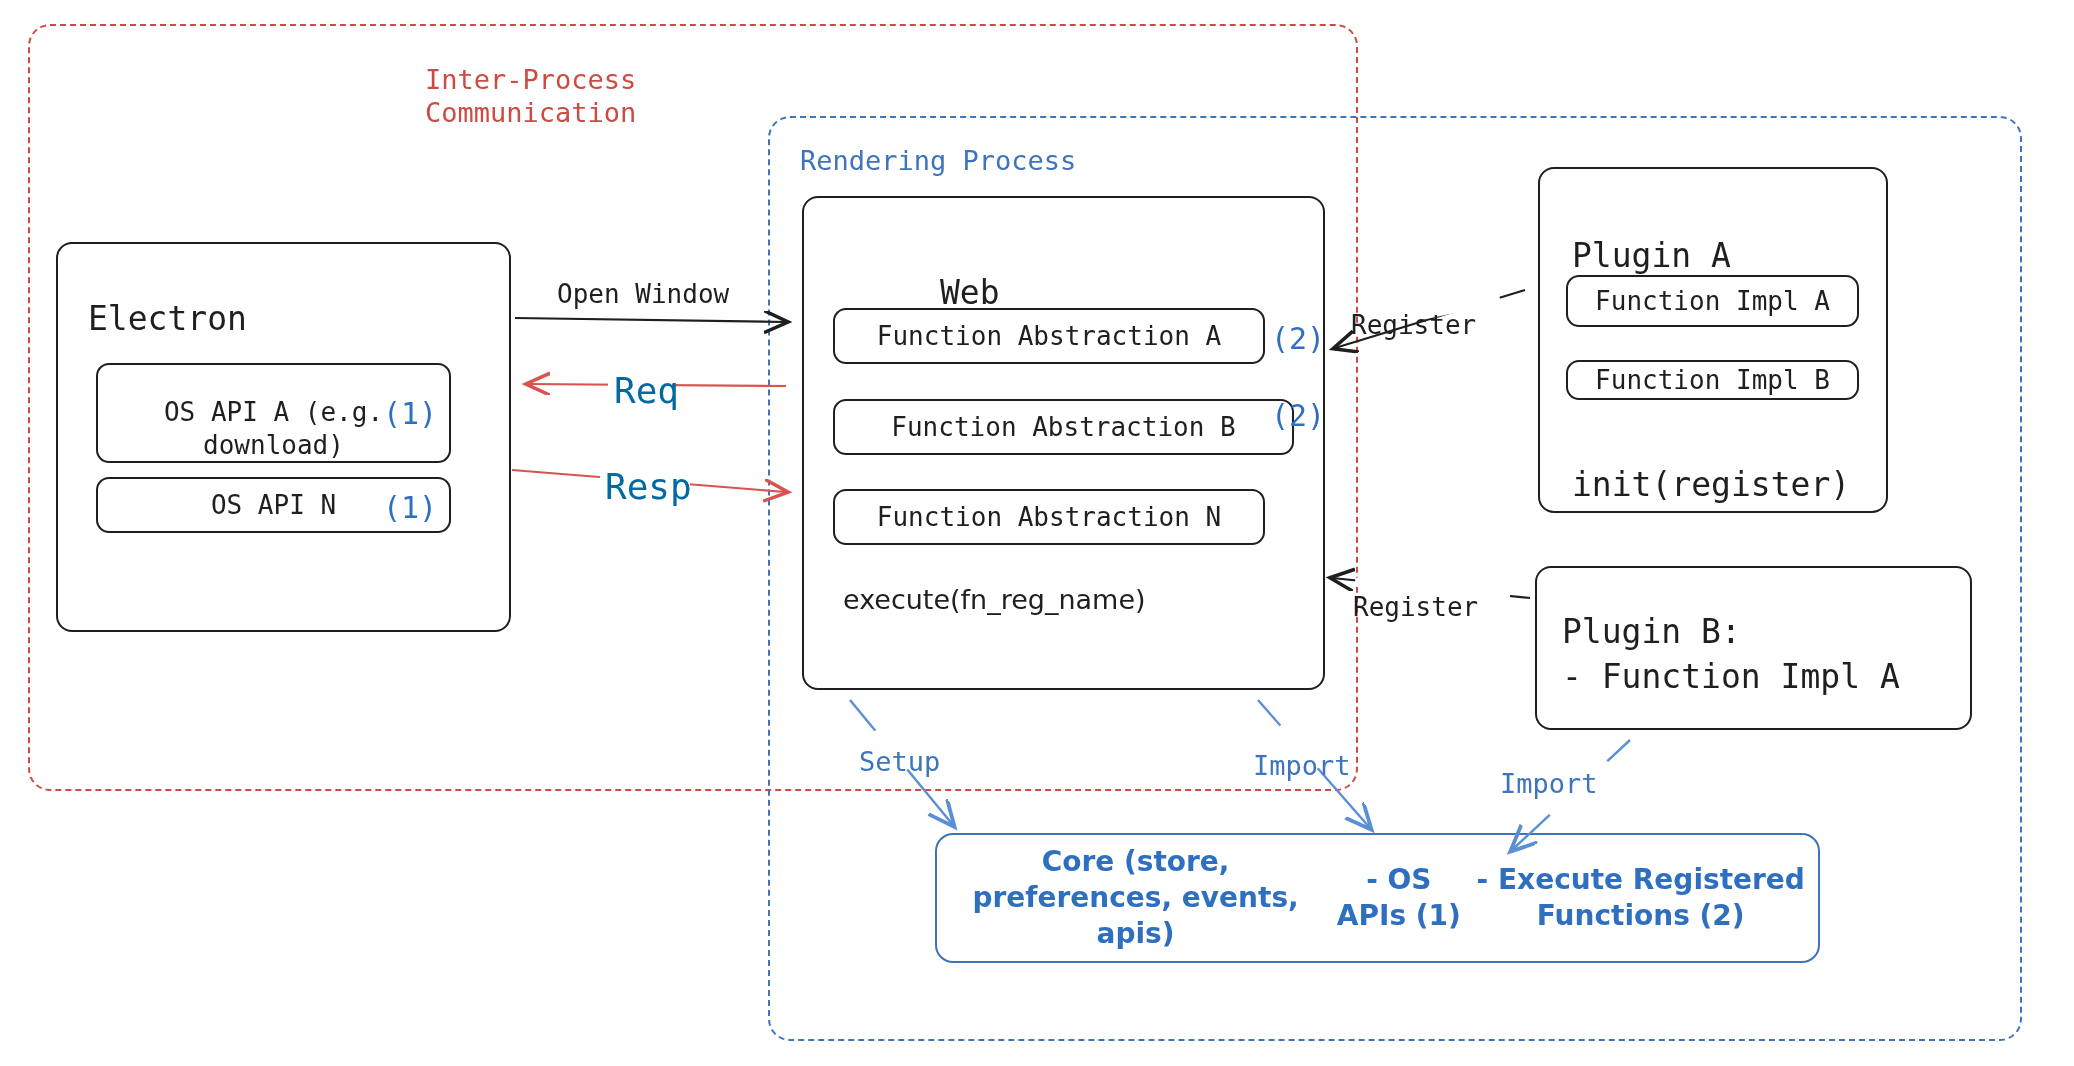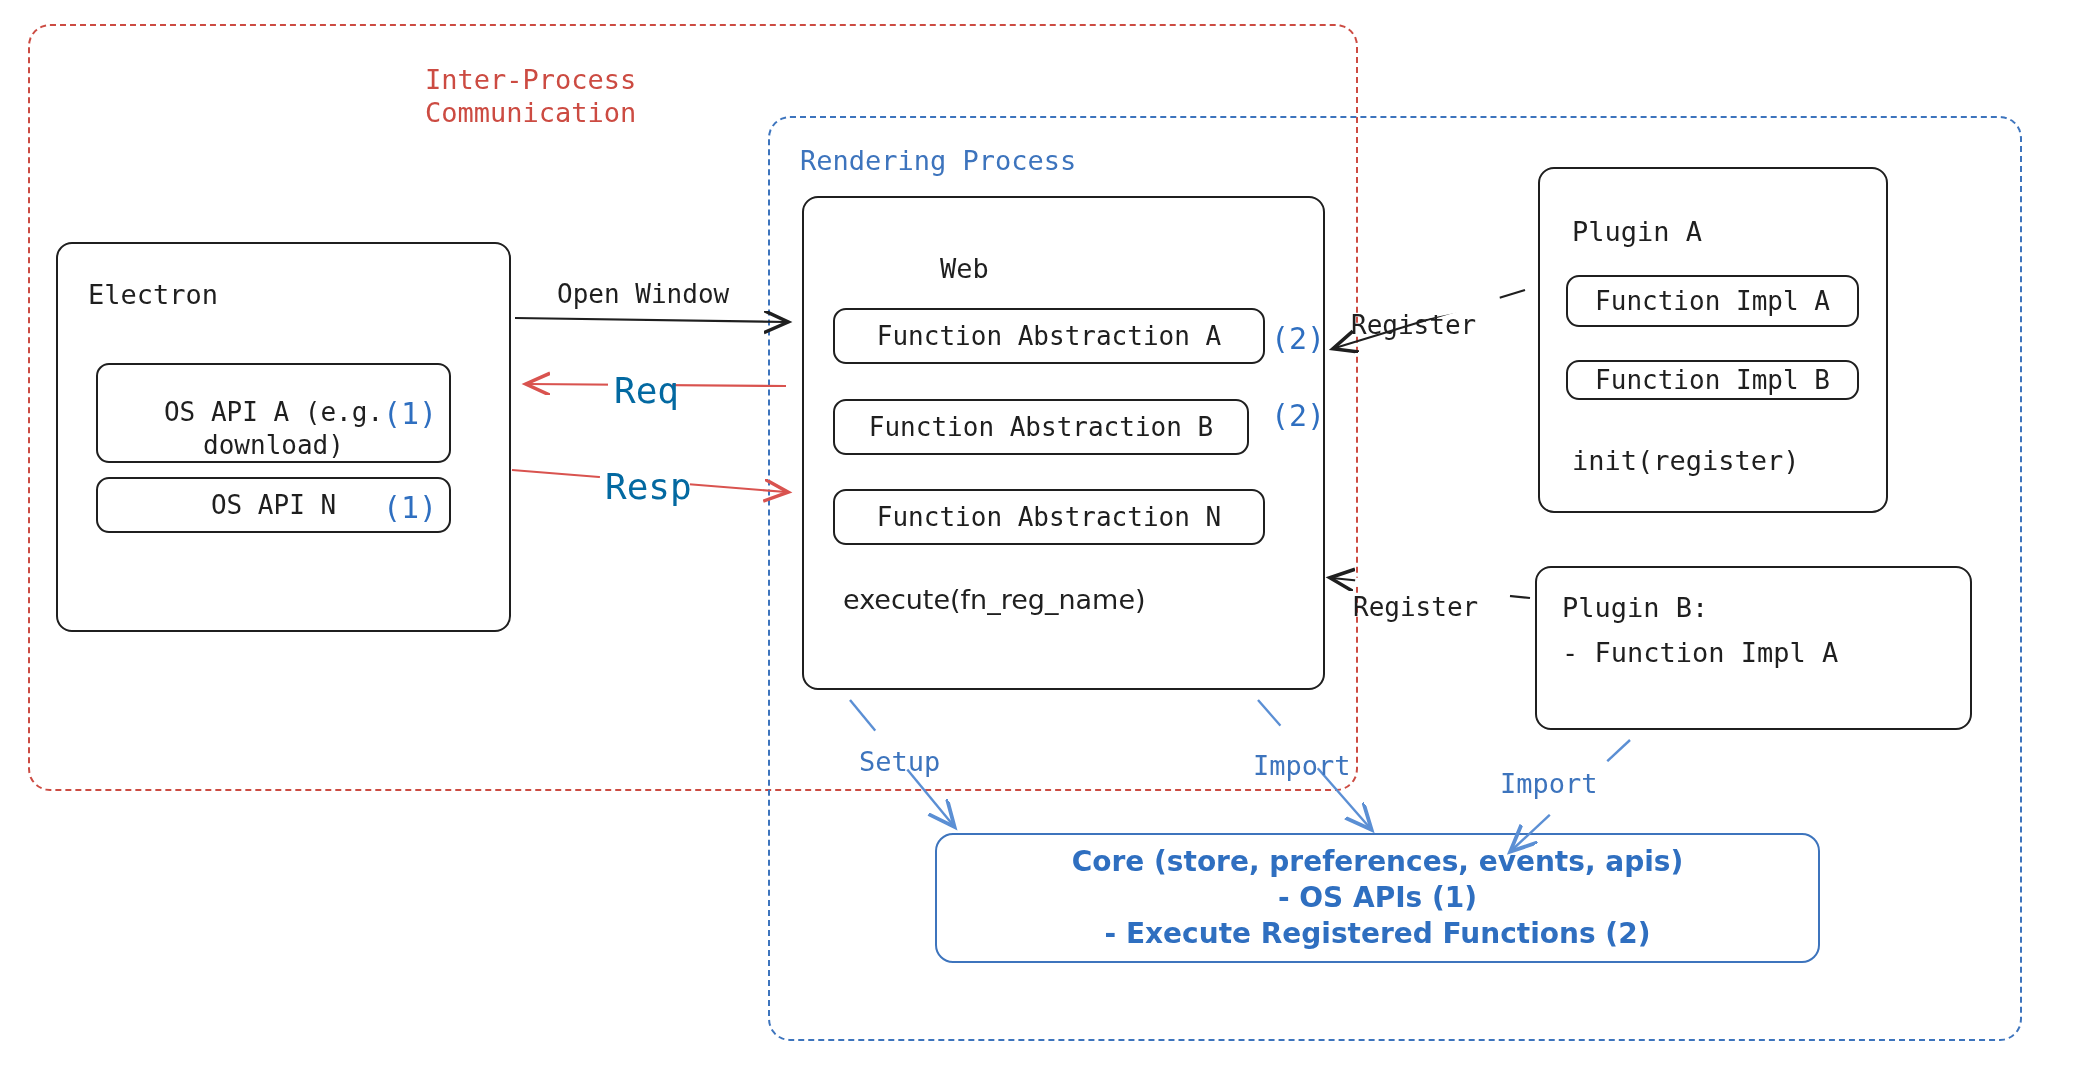--- a/index.html
+++ b/index.html
@@ -87,33 +87,33 @@
   .edge-blue { color: #3d74bd; font-size: 27px; }
 
   
   .core-box {
     position: absolute;
     box-sizing: border-box;
     border: 2.4px solid #3d74bd;
     border-radius: 18px;
     background: transparent;
     display: flex;
-    flex-direction: column;
+    flex-direction: row;
     align-items: center;
     justify-content: center;
     color: #2f6fc0;
     font-family: "DejaVu Sans", sans-serif;
     font-weight: bold;
     font-size: 28px;
     line-height: 1.28;
     text-align: center;
   }
   .core-line { display: block; }
   .mono-26 { font-size: 26px; }
-  .mono-27 { font-size: 27px; }
+  .mono-27 { font-size: 33px; margin-top: 20px; }
   .sans-bold-27 {
     font-family: "DejaVu Sans", sans-serif;
     font-size: 27px;
   }
 </style>
 </head>
 <body>
 
 <div id="canvas">
 
@@ -143,21 +143,21 @@
 
   <div class="node" style="left:802px; top:196px; width:523px; height:494px;"></div>
 
   <div class="lbl mono-27" style="left:940px; top:253px;">Web</div>
 
   <div class="inner-node" style="left:833px; top:308px; width:432px; height:56px;">
     <span class="lbl mono-26" style="position:static;">Function Abstraction A</span>
   </div>
   <div class="marker" style="left:1271px; top:321px;">(2)</div>
 
-  <div class="inner-node" style="left:833px; top:399px; width:416px; height:56px;">
+  <div class="inner-node" style="left:833px; top:399px; width:461px; height:56px;">
     <span class="lbl mono-26" style="position:static;">Function Abstraction B</span>
   </div>
   <div class="marker" style="left:1271px; top:398px;">(2)</div>
 
   <div class="inner-node" style="left:833px; top:489px; width:432px; height:56px;">
     <span class="lbl mono-26" style="position:static;">Function Abstraction N</span>
   </div>
 
   <div class="lbl sans-bold-27" style="left:843px; top:584px;">execute(fn_reg_name)</div>
 

